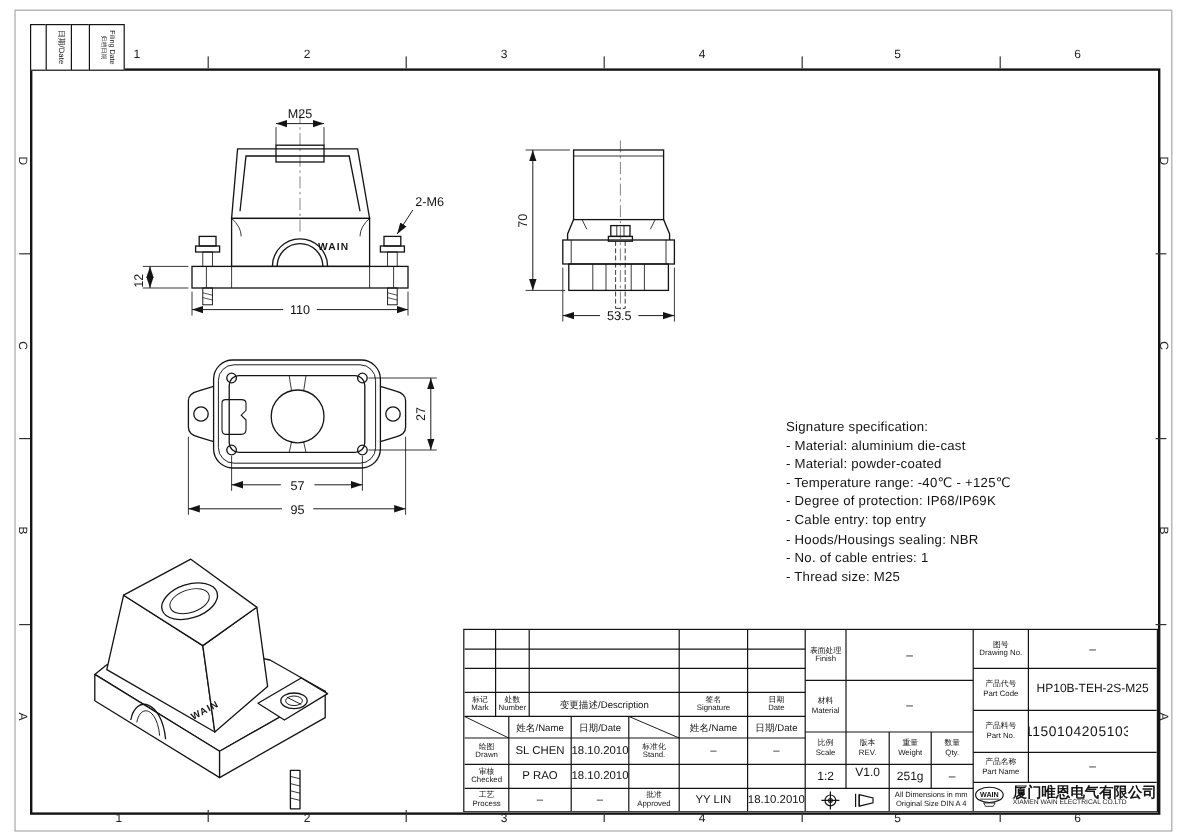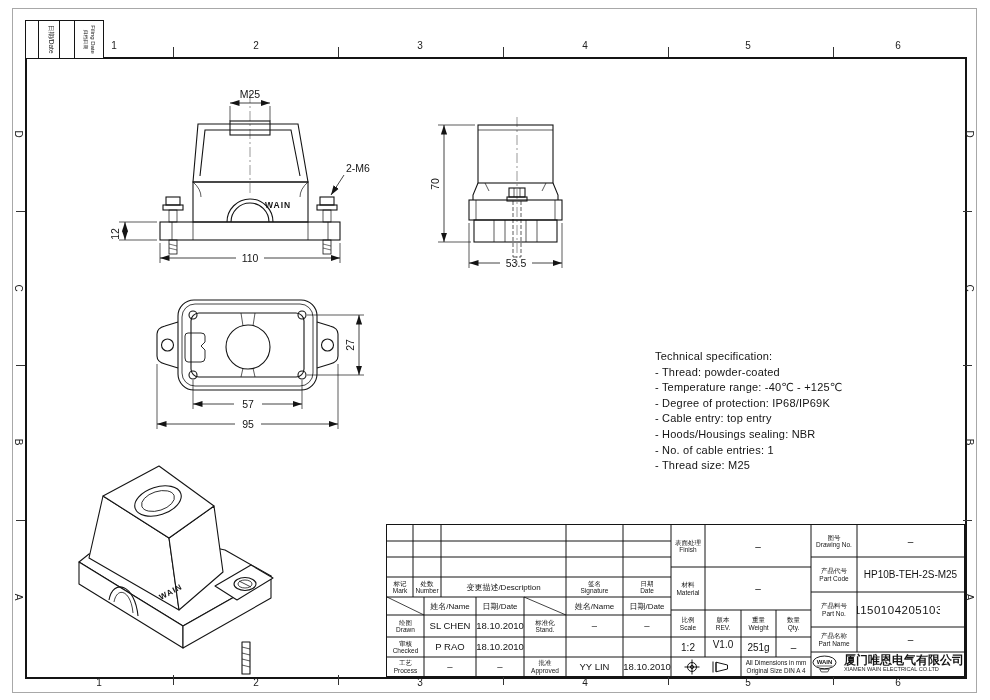--- a/index.html
+++ b/index.html
@@ -267,22 +267,23 @@
       <ellipse cx="93" cy="51" rx="17" ry="9.5" transform="rotate(-18 93 51)" fill="none" stroke-width="0.8"></ellipse>
 
       <path d="M44,150 C48,128 70,134 73,166" fill="none"></path>
       <path d="M49,152 C52,136 66,140 68,163" fill="none" stroke-width="0.8"></path>
     </g>
     <text x="96" y="150" font-size="8" font-weight="bold" letter-spacing="1" transform="rotate(-28 96 150)">WAIN</text>
   </svg>
 
 
   <div class="spec" style="left:655px;top:349px">
-    <div>Technical specification:</div>
-    <div>- Thread: powder-coated</div>
+    <div>Signature specification:</div>
+    <div>- Material: aluminium die-cast</div>
+    <div>- Material: powder-coated</div>
     <div>- Temperature range: -40℃ - +125℃</div>
     <div>- Degree of protection: IP68/IP69K</div>
     <div>- Cable entry: top entry</div>
     <div>- Hoods/Housings sealing: NBR</div>
     <div>- No. of cable entries: 1</div>
     <div>- Thread size: M25</div>
   </div>
 
   <div class="tb" style="left:386px;top:524px;width:577px;height:151px">
     <svg width="577" height="151" viewBox="0 0 577 151" style="position:absolute;left:0;top:0">

